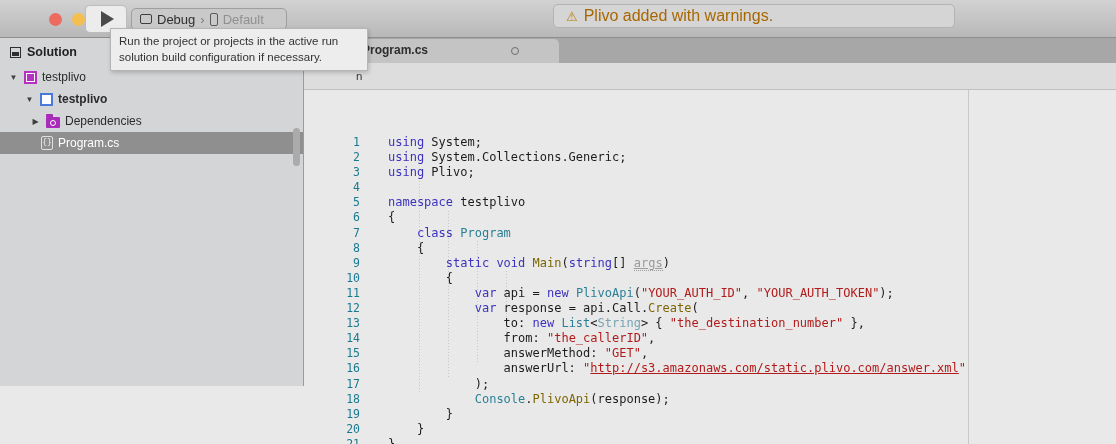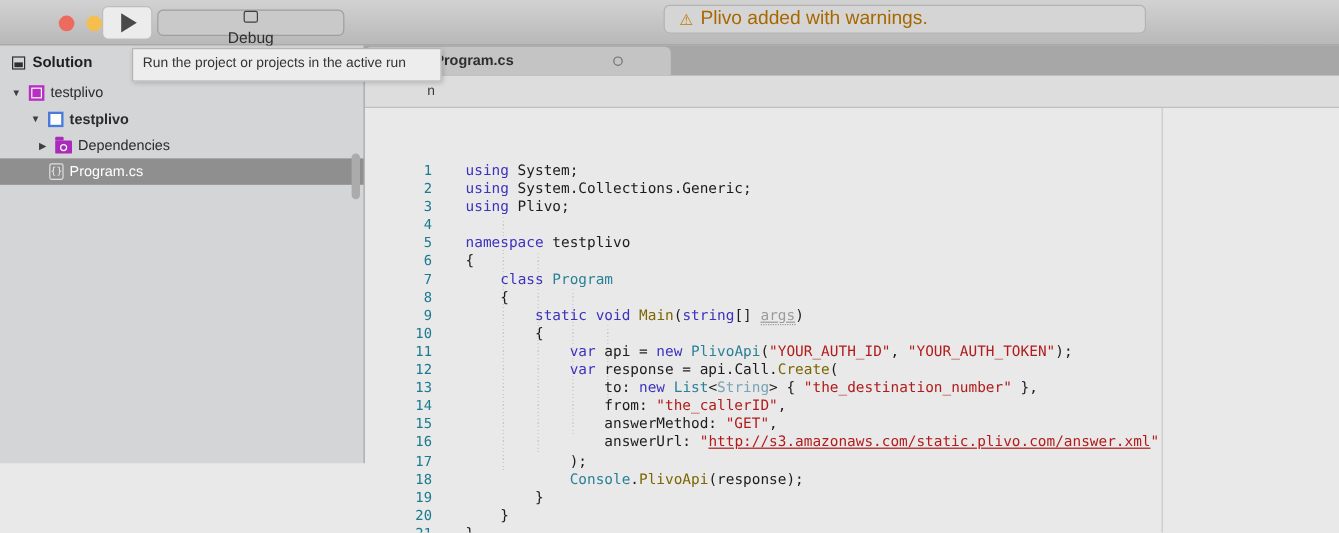--- a/index.html
+++ b/index.html
@@ -13,21 +13,21 @@
   .tl.red { left:49px; background:#ed6a5e; }
   .tl.yellow { left:72px; background:#f5bf4f; }
   .tl.green { left:95px; background:#61c554; }
   .run-btn { position:absolute; left:85px; top:5px; width:42px; height:28px;
     background:#ececec; border:1px solid #bdbdbd; border-radius:5px;
     display:flex; align-items:center; justify-content:center; }
   .play { width:0; height:0; border-left:13px solid #4a4a4a;
     border-top:8px solid transparent; border-bottom:8px solid transparent; margin-left:3px; }
   .config { position:absolute; left:131px; top:8px; height:22px; width:156px;
     border:1px solid #9e9e9e; border-radius:5px; background:#c9c9c9;
-    display:flex; align-items:center; gap:5px; padding:0 8px; font-size:13px; color:#2f2f2f;flex-direction:column; }
+    display:flex; align-items:center; gap:5px; padding:0 8px; font-size:13px; color:#2f2f2f; }
   .ic-window { width:12px; height:10px; border:1.5px solid #3f3f3f; border-radius:2px; flex:none; }
   .chev { color:#7d7d7d; font-size:13px; }
   .ic-phone { width:8px; height:13px; border:1.5px solid #5a5a5a; border-radius:2px; flex:none; }
   .cfg-target { color:#909090;text-align:right; }
   .statusbar { position:absolute; left:553px; top:4px; width:402px; height:24px;
     background:#d5d5d5; border:1px solid #b3b3b3; border-radius:5px;
     display:flex; align-items:center; gap:6px; padding:0 12px; }
   .warn-ic { color:#c07b00; font-size:13px; line-height:1; }
   .warn-txt { color:#a96700; font-size:16px; }
 
@@ -76,21 +76,21 @@
   .cl { display:flex; height:15.1px; line-height:15.1px; white-space:pre; position:relative; }
   .ln { width:56px; text-align:right; font-size:11.5px; color:var(--syn-ln); flex:none; }
   .ct { margin-left:28px; font-size:12px; color:var(--syn-pl); }
   .tk-kw { color:var(--syn-kw); } .tk-ty { color:var(--syn-ty); }
   .tk-tg { color:var(--syn-tg); } .tk-me { color:var(--syn-me); }
   .tk-st { color:var(--syn-st); } .tk-pl { color:var(--syn-pl); }
   .tk-lk { color:var(--syn-lk); text-decoration:underline; }
   .tk-pr { color:var(--syn-pr); border-bottom:1px dotted #9b9b9b;text-decoration:underline; }
 
   
-  .tooltip { position:absolute; left:110px; top:40px; width:258px; background:#ededed;
+  .tooltip { position:absolute; left:110px; top:28px; width:258px; background:#ededed;
     border:1px solid #b5b5b5; box-shadow:1px 2px 4px rgba(0,0,0,.18);
     padding:5px 8px; font-size:11.5px; color:#333; line-height:1.35; z-index:50; }
 </style>
 </head>
 <body>
 
 <div class="toolbar">
   <span class="tl red"></span>
   <span class="tl yellow"></span>
   <span class="tl green"></span>
@@ -177,13 +177,14 @@
         <div class="cl"><span class="ln">19</span><span class="ct"><span class="tk tk-pl">        }</span></span></div>
         <div class="cl"><span class="ln">20</span><span class="ct"><span class="tk tk-pl">    }</span></span></div>
         <div class="cl"><span class="ln">21</span><span class="ct"><span class="tk tk-pl">}</span></span></div>
         <div class="cl"><span class="ln">22</span><span class="ct"></span></div>
       </div>
   </div>
 </div>
 
 <div class="tooltip">
   <div>Run the project or projects in the active run</div>
+  <div>solution build configuration if necessary.</div>
 </div>
 
 </body></html>

